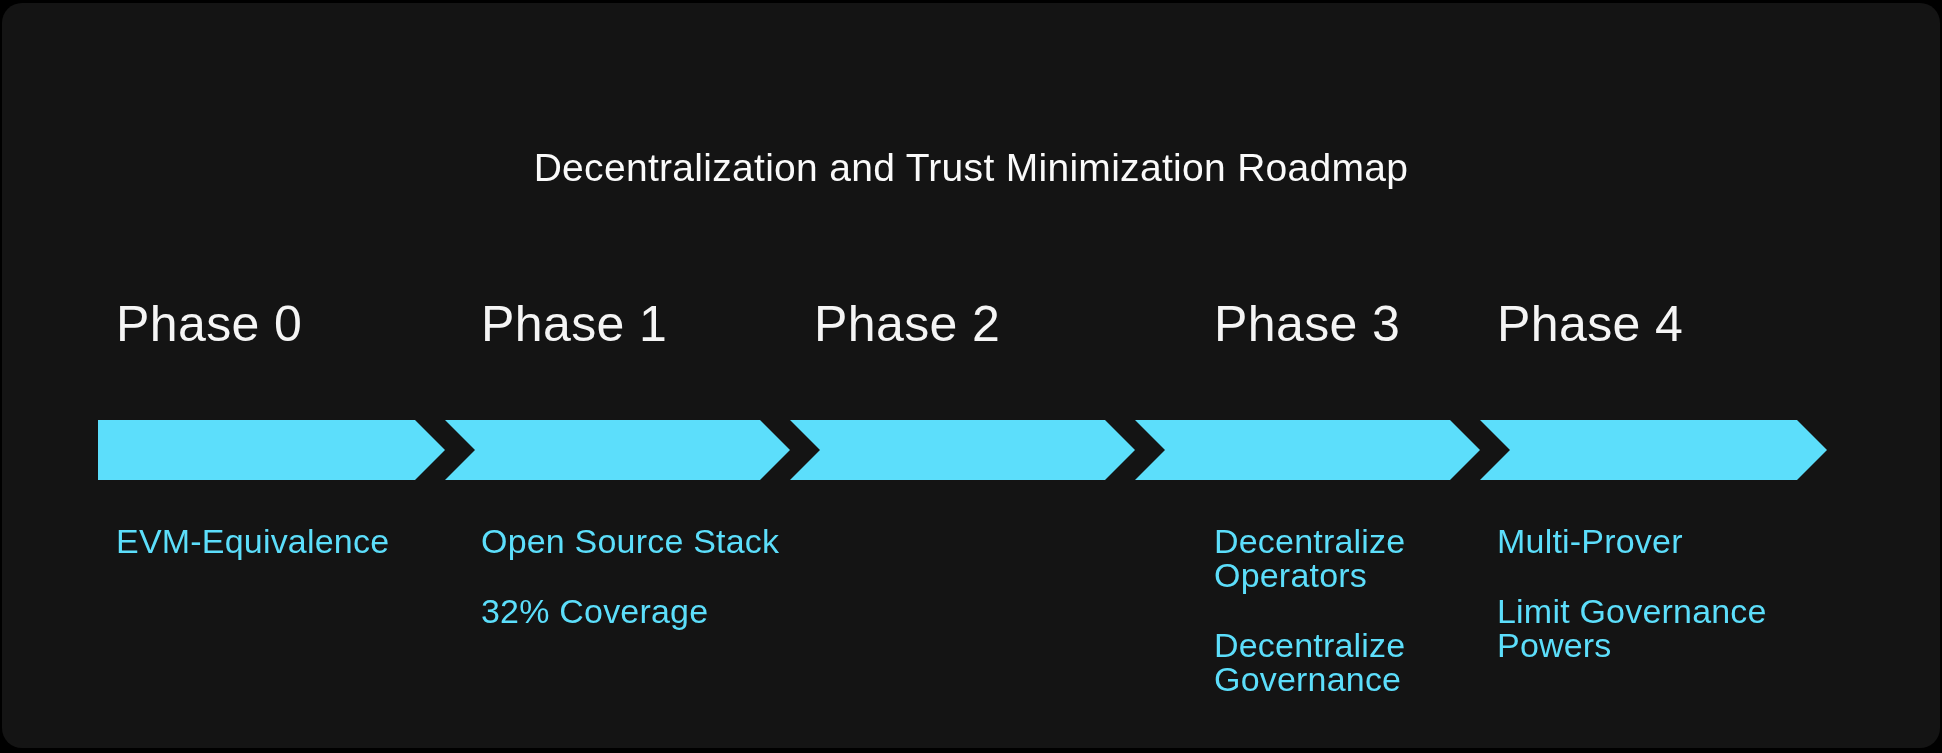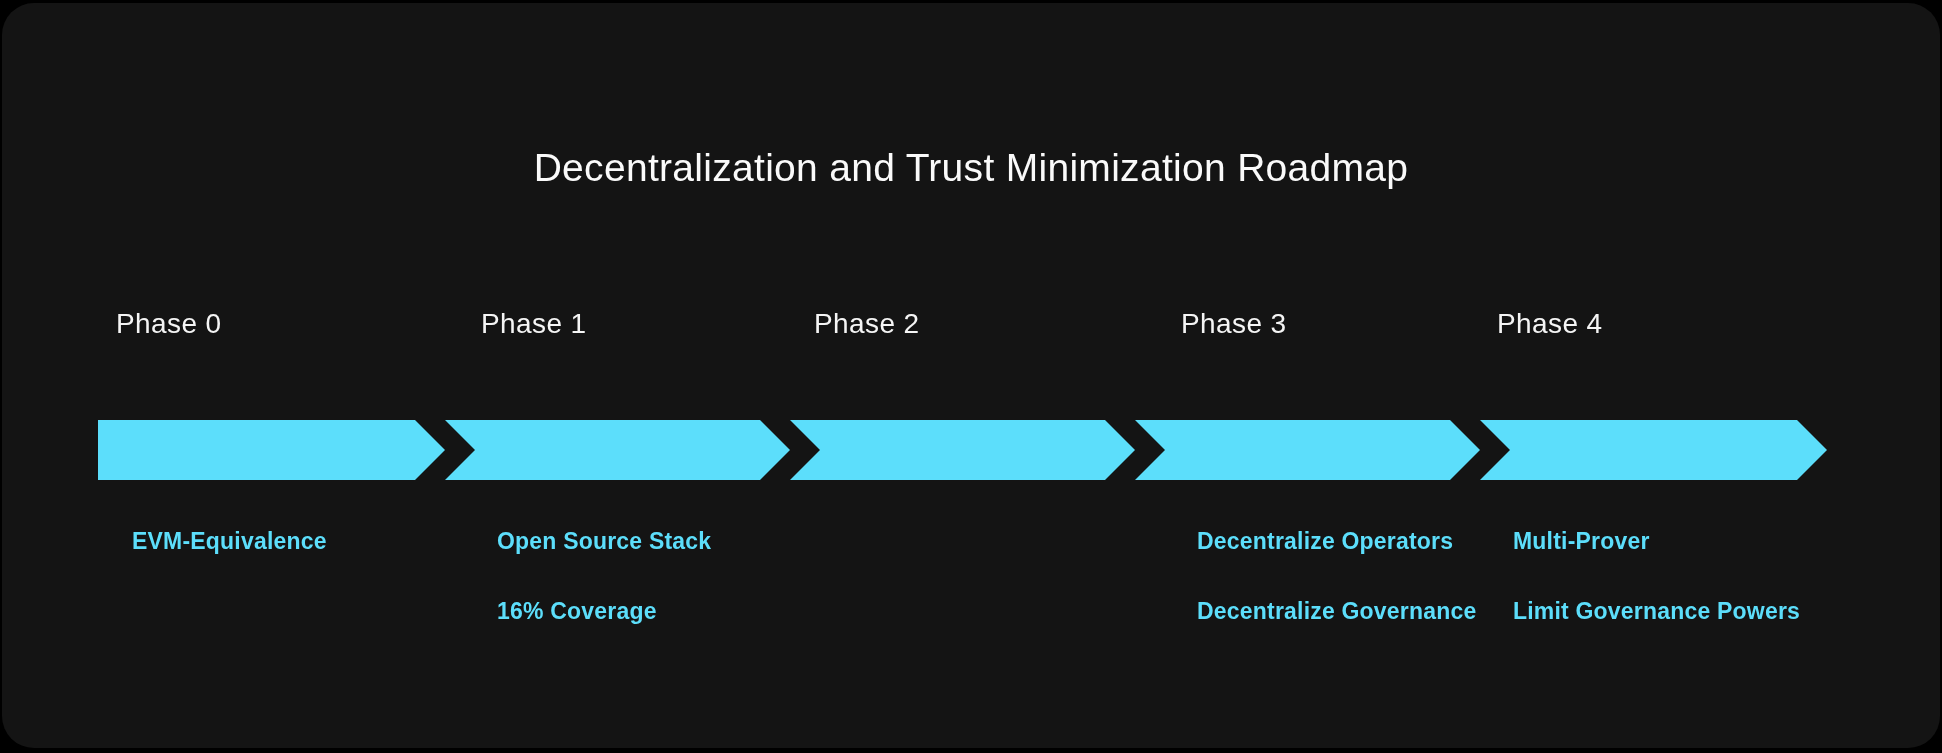--- a/index.html
+++ b/index.html
@@ -1,31 +1,31 @@
 <!DOCTYPE html>
 <html><head>
 <meta charset="utf-8">
 <style>
   html,body{margin:0;padding:0;background:#000;}
   body{font-family:"Liberation Sans", sans-serif; overflow:hidden;}
   #canvas{position:relative;width:1942px;height:753px;background:#000;}
-  #panel{position:absolute;left:2px;top:3px;right:2px;bottom:5px;background:#141414;border-radius:32px;}
+  #panel{position:absolute;left:2px;top:3px;right:2px;bottom:5px;background:#141414;border-radius:20px;}
   .title{position:absolute;top:114px;left:0;width:100%;text-align:center;
          font-size:39px;line-height:50px;font-weight:400;color:#FAFAFA;letter-spacing:0.3px;}
-  .phase-label{position:absolute;top:299px;font-size:28px;line-height:44px;font-weight:500;
+  .phase-label{position:absolute;top:299px;font-size:50px;line-height:44px;font-weight:500;
          color:#F5F5F5;white-space:nowrap;letter-spacing:0.4px;}
   #arrow-band{position:absolute;top:417px;left:0;width:100%;height:60px;}
   .arrow{position:absolute;top:0;height:60px;background:#5CDEFB;}
   .arrow.head{clip-path:polygon(0 0, calc(100% - 30px) 0, 100% 50%, calc(100% - 30px) 100%, 0 100%);}
   .arrow.notched{clip-path:polygon(0 0, calc(100% - 30px) 0, 100% 50%, calc(100% - 30px) 100%, 0 100%, 30px 50%);}
   .bullets{position:absolute;top:521px;width:335px;}
-  .bullet{margin:0 0 36px 16px;font-size:23px;line-height:34px;font-weight:700;
+  .bullet{margin:0 0 36px 0;font-size:34px;line-height:34px;font-weight:400;
           color:#5CDEFB;letter-spacing:0.2px;}
   
-  .c0{left:114px;} .c1{left:479px;} .c2{left:812px;} .c3{left:1179px;} .c4{left:1495px;}
+  .c0{left:114px;} .c1{left:479px;} .c2{left:812px;} .c3{left:1212px;} .c4{left:1495px;}
 </style>
 </head>
 <body>
 
 <div id="canvas">
   <div id="panel">
 
     <h1 class="title">Decentralization and Trust Minimization Roadmap</h1>
 
     <div class="phase-label c0">Phase 0</div>
@@ -40,21 +40,21 @@
       <div class="arrow notched" style="left:788px; width:345px;"></div>
       <div class="arrow notched" style="left:1133px;width:345px;"></div>
       <div class="arrow notched" style="left:1478px;width:347px;"></div>
     </div>
 
     <div class="bullets c0">
       <p class="bullet">EVM-Equivalence</p>
     </div>
     <div class="bullets c1">
       <p class="bullet">Open Source Stack</p>
-      <p class="bullet">16% Coverage</p>
+      <p class="bullet">32% Coverage</p>
     </div>
     <div class="bullets c2">
     </div>
     <div class="bullets c4">
       <p class="bullet">Multi-Prover</p>
       <p class="bullet">Limit Governance Powers</p>
     </div>
     <div class="bullets c3">
       <p class="bullet">Decentralize Operators</p>
       <p class="bullet">Decentralize Governance</p>

